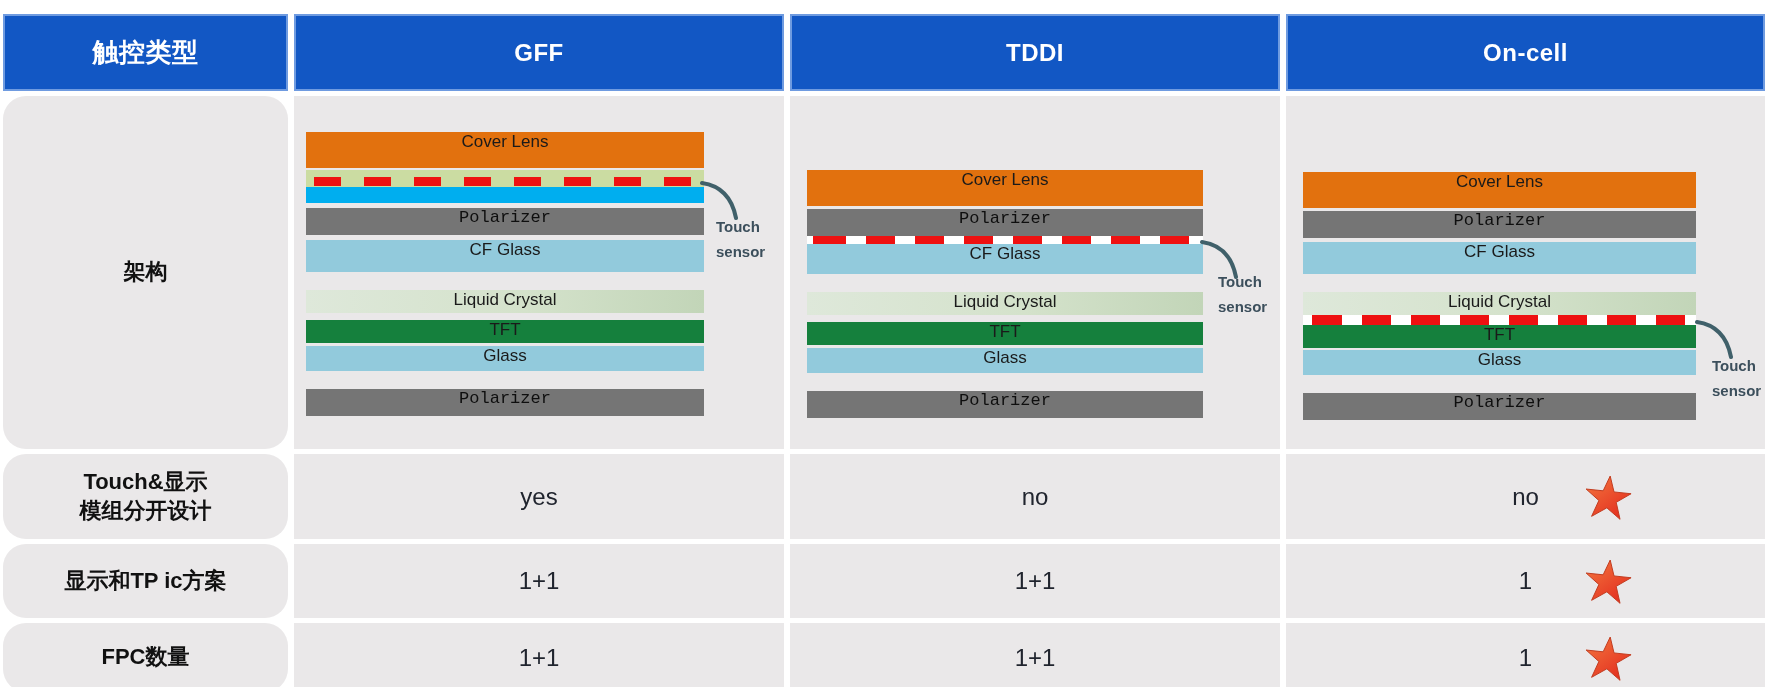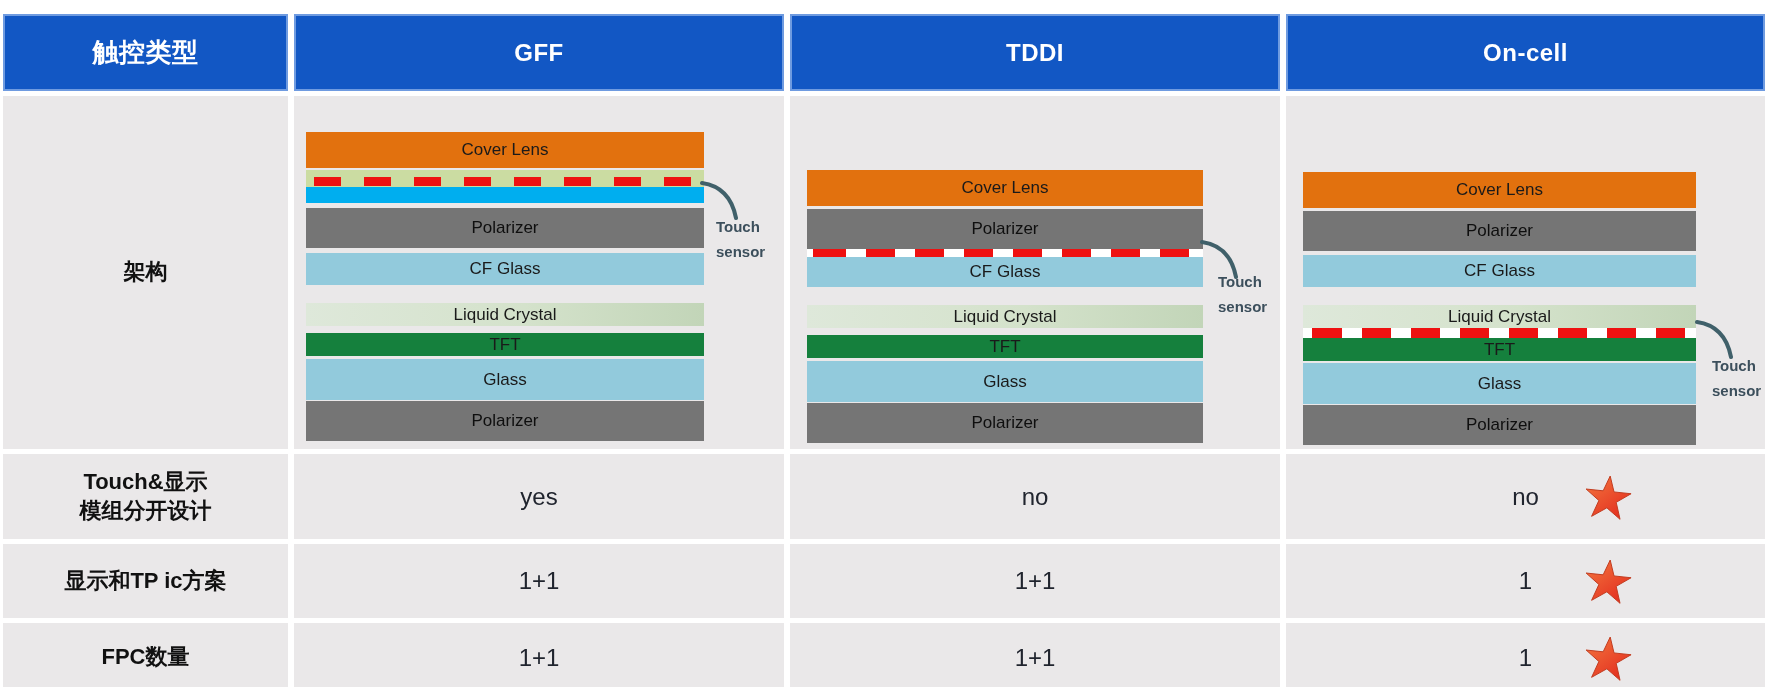--- a/index.html
+++ b/index.html
@@ -29,39 +29,40 @@
   .cell{
     background:#EAE8E9;
     position:relative;
     box-sizing:border-box;
   }
   .rowlabel{
     display:flex;align-items:center;justify-content:center;
     text-align:center;
     font-weight:bold;font-size:22px;color:#111;
     line-height:1.3;
+    border-radius:23px;
   }
   .value{
     display:flex;align-items:center;justify-content:center;
     font-size:24px;color:#20242E;font-weight:500;text-align:center;
   }
   
   .stack{position:absolute;}
   .layer{
     position:relative;
     width:100%;
-    display:flex;align-items:center;justify-content:center;
+    display:flex;align-items:flex-start;justify-content:center;
     font-size:17px;color:#1A1A1A;
     box-sizing:border-box;
   }
   .cover{background:#E2710E;height:36px;margin-bottom:2px;}
-  .polar{background:#757575;height:40px;color:#0E0E0E;}
+  .polar{background:#757575;height:27px;color:#0E0E0E;font-family:Liberation Mono, monospace;}
   .glassblue{background:#92CADC;}
   .cfglass{height:32px;margin-bottom:3px;}
-  .glass{height:41px;margin-bottom:1px;}
+  .glass{height:25px;margin-bottom:18px;}
   .rgb{height:13px;margin-bottom:2px;display:flex;}
   .rgb .r{background:#FE0000;flex:1;}
   .rgb .g{background:#00A651;flex:1;}
   .rgb .b{background:#2F2FD9;flex:1;}
   .lc{
     background:linear-gradient(90deg,#DEE8DA 0%,#D4E2CB 55%,#C2D5B8 100%);
     height:23px;margin-bottom:7px;
   }
   .tft{background:#15803d;height:23px;margin-bottom:3px;}
   .greenfilm{background:#CBDCA2;height:17px;}

